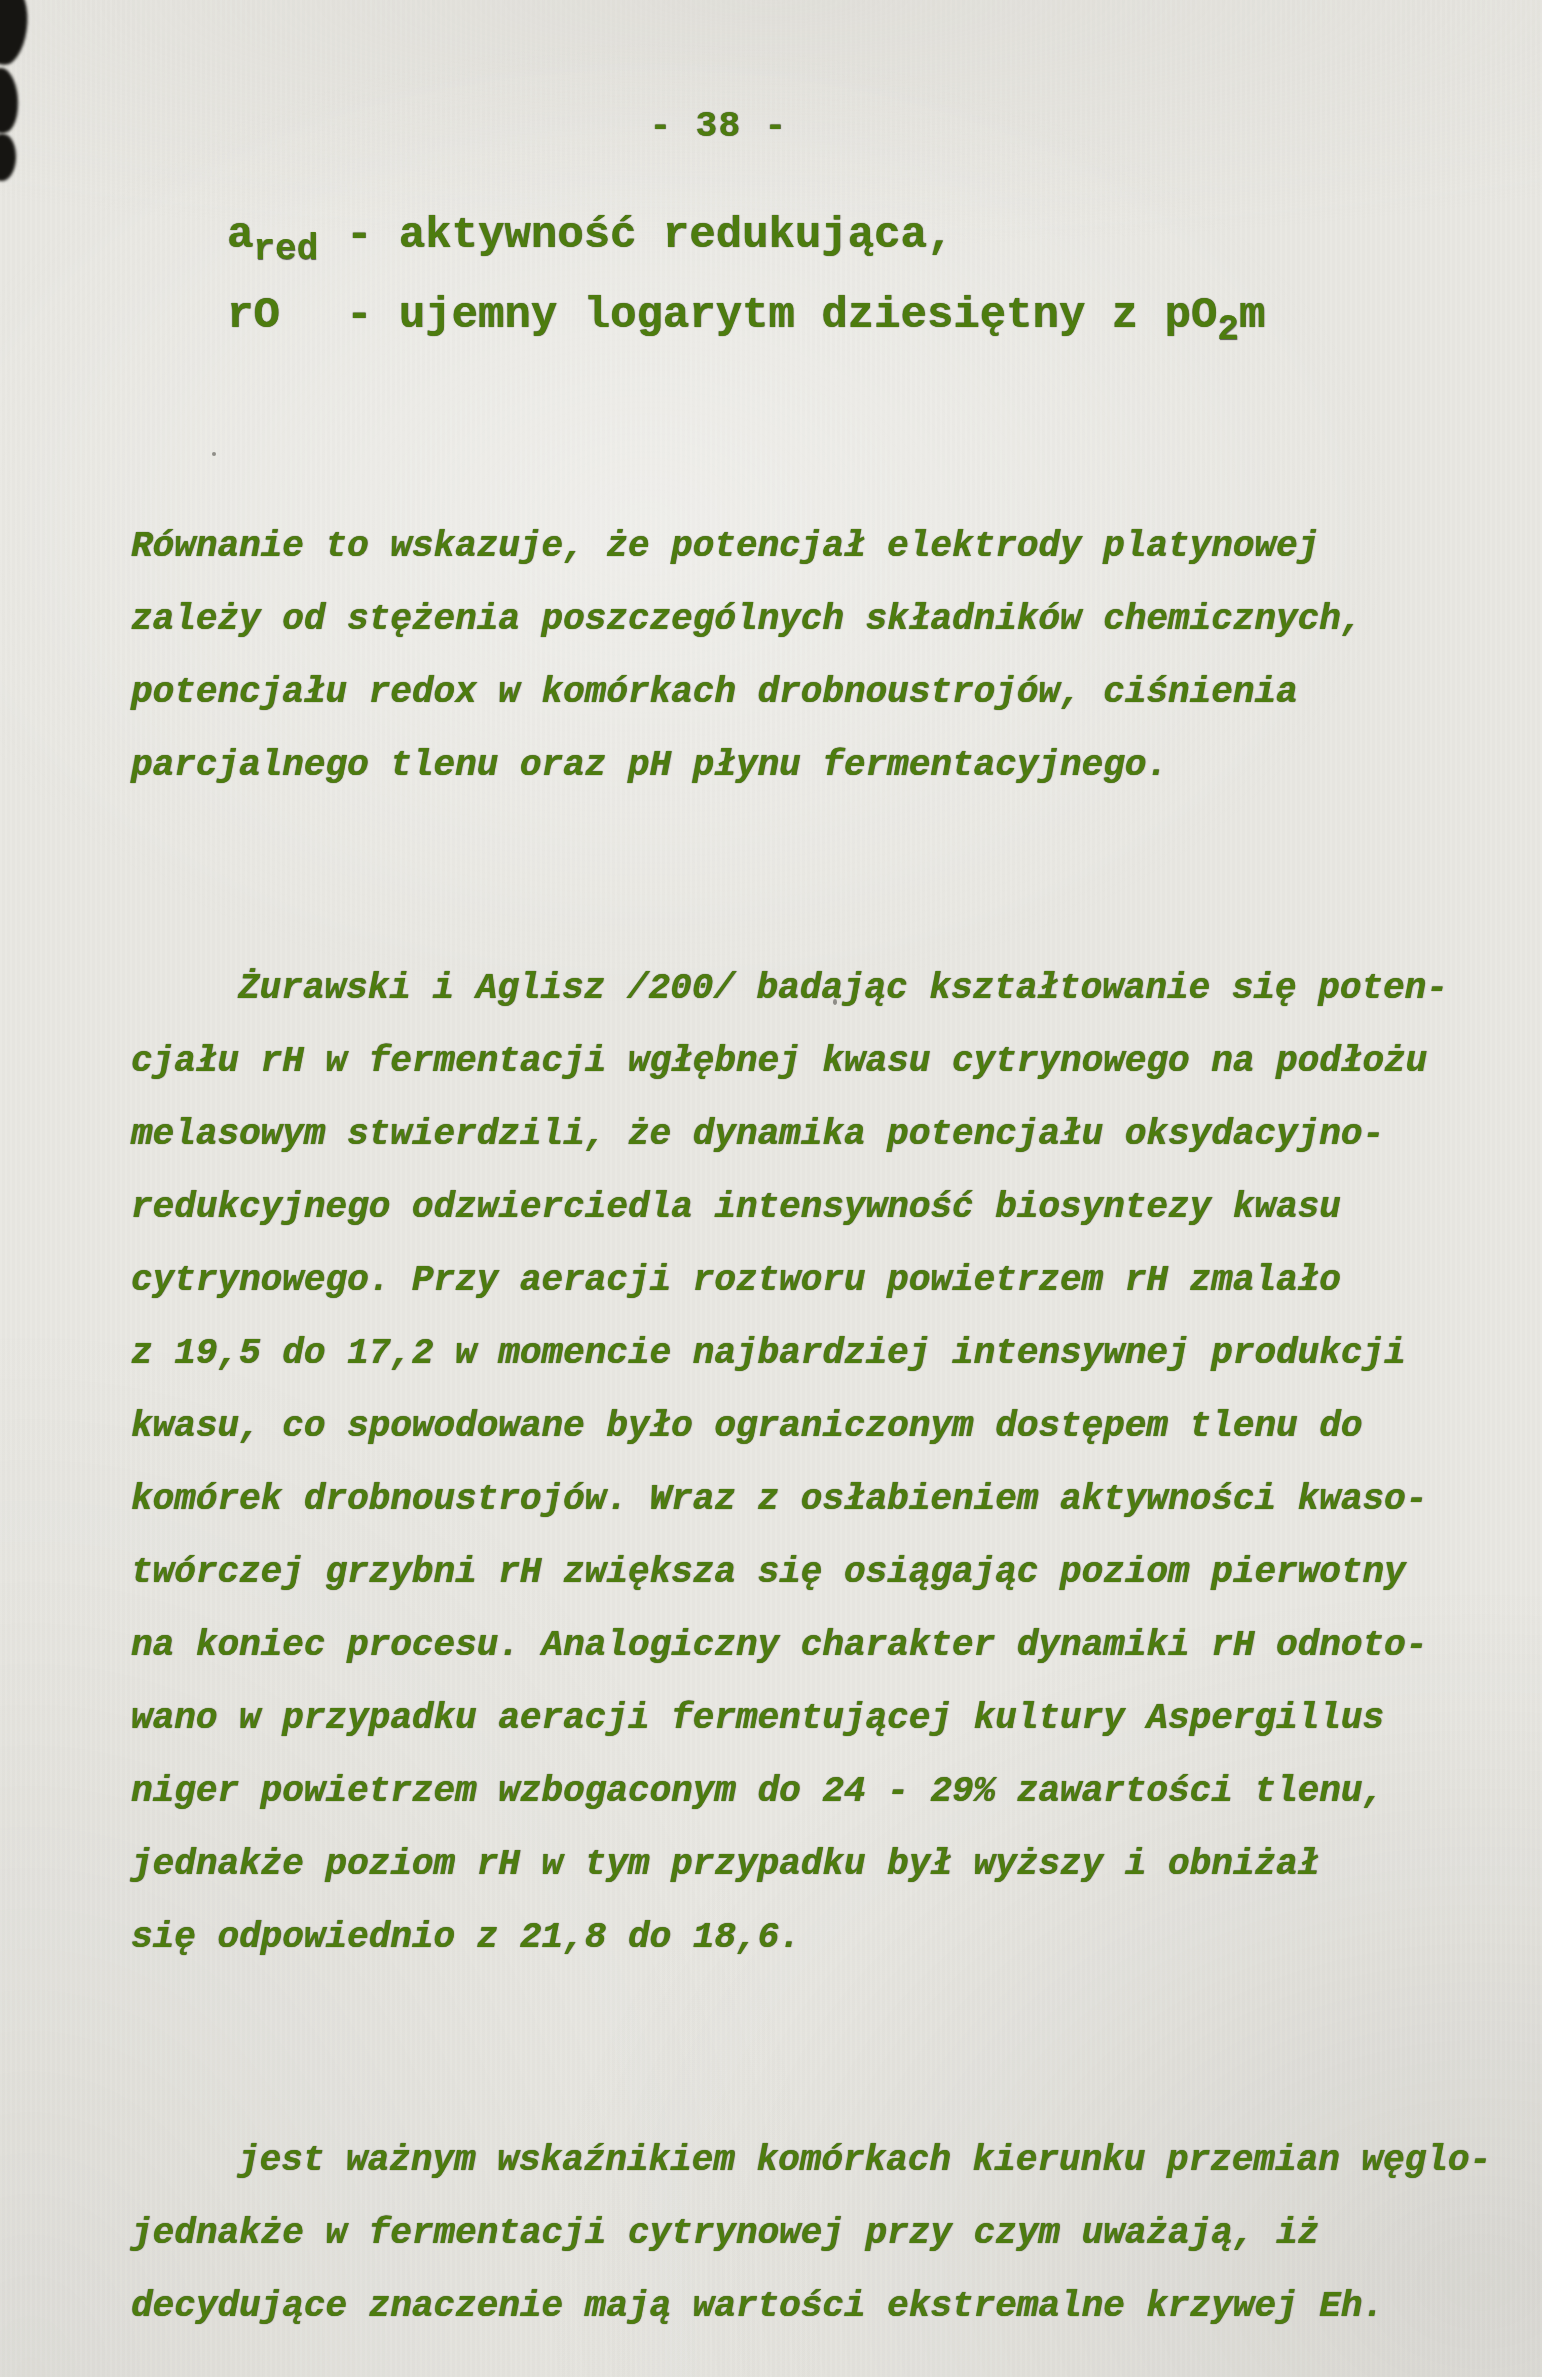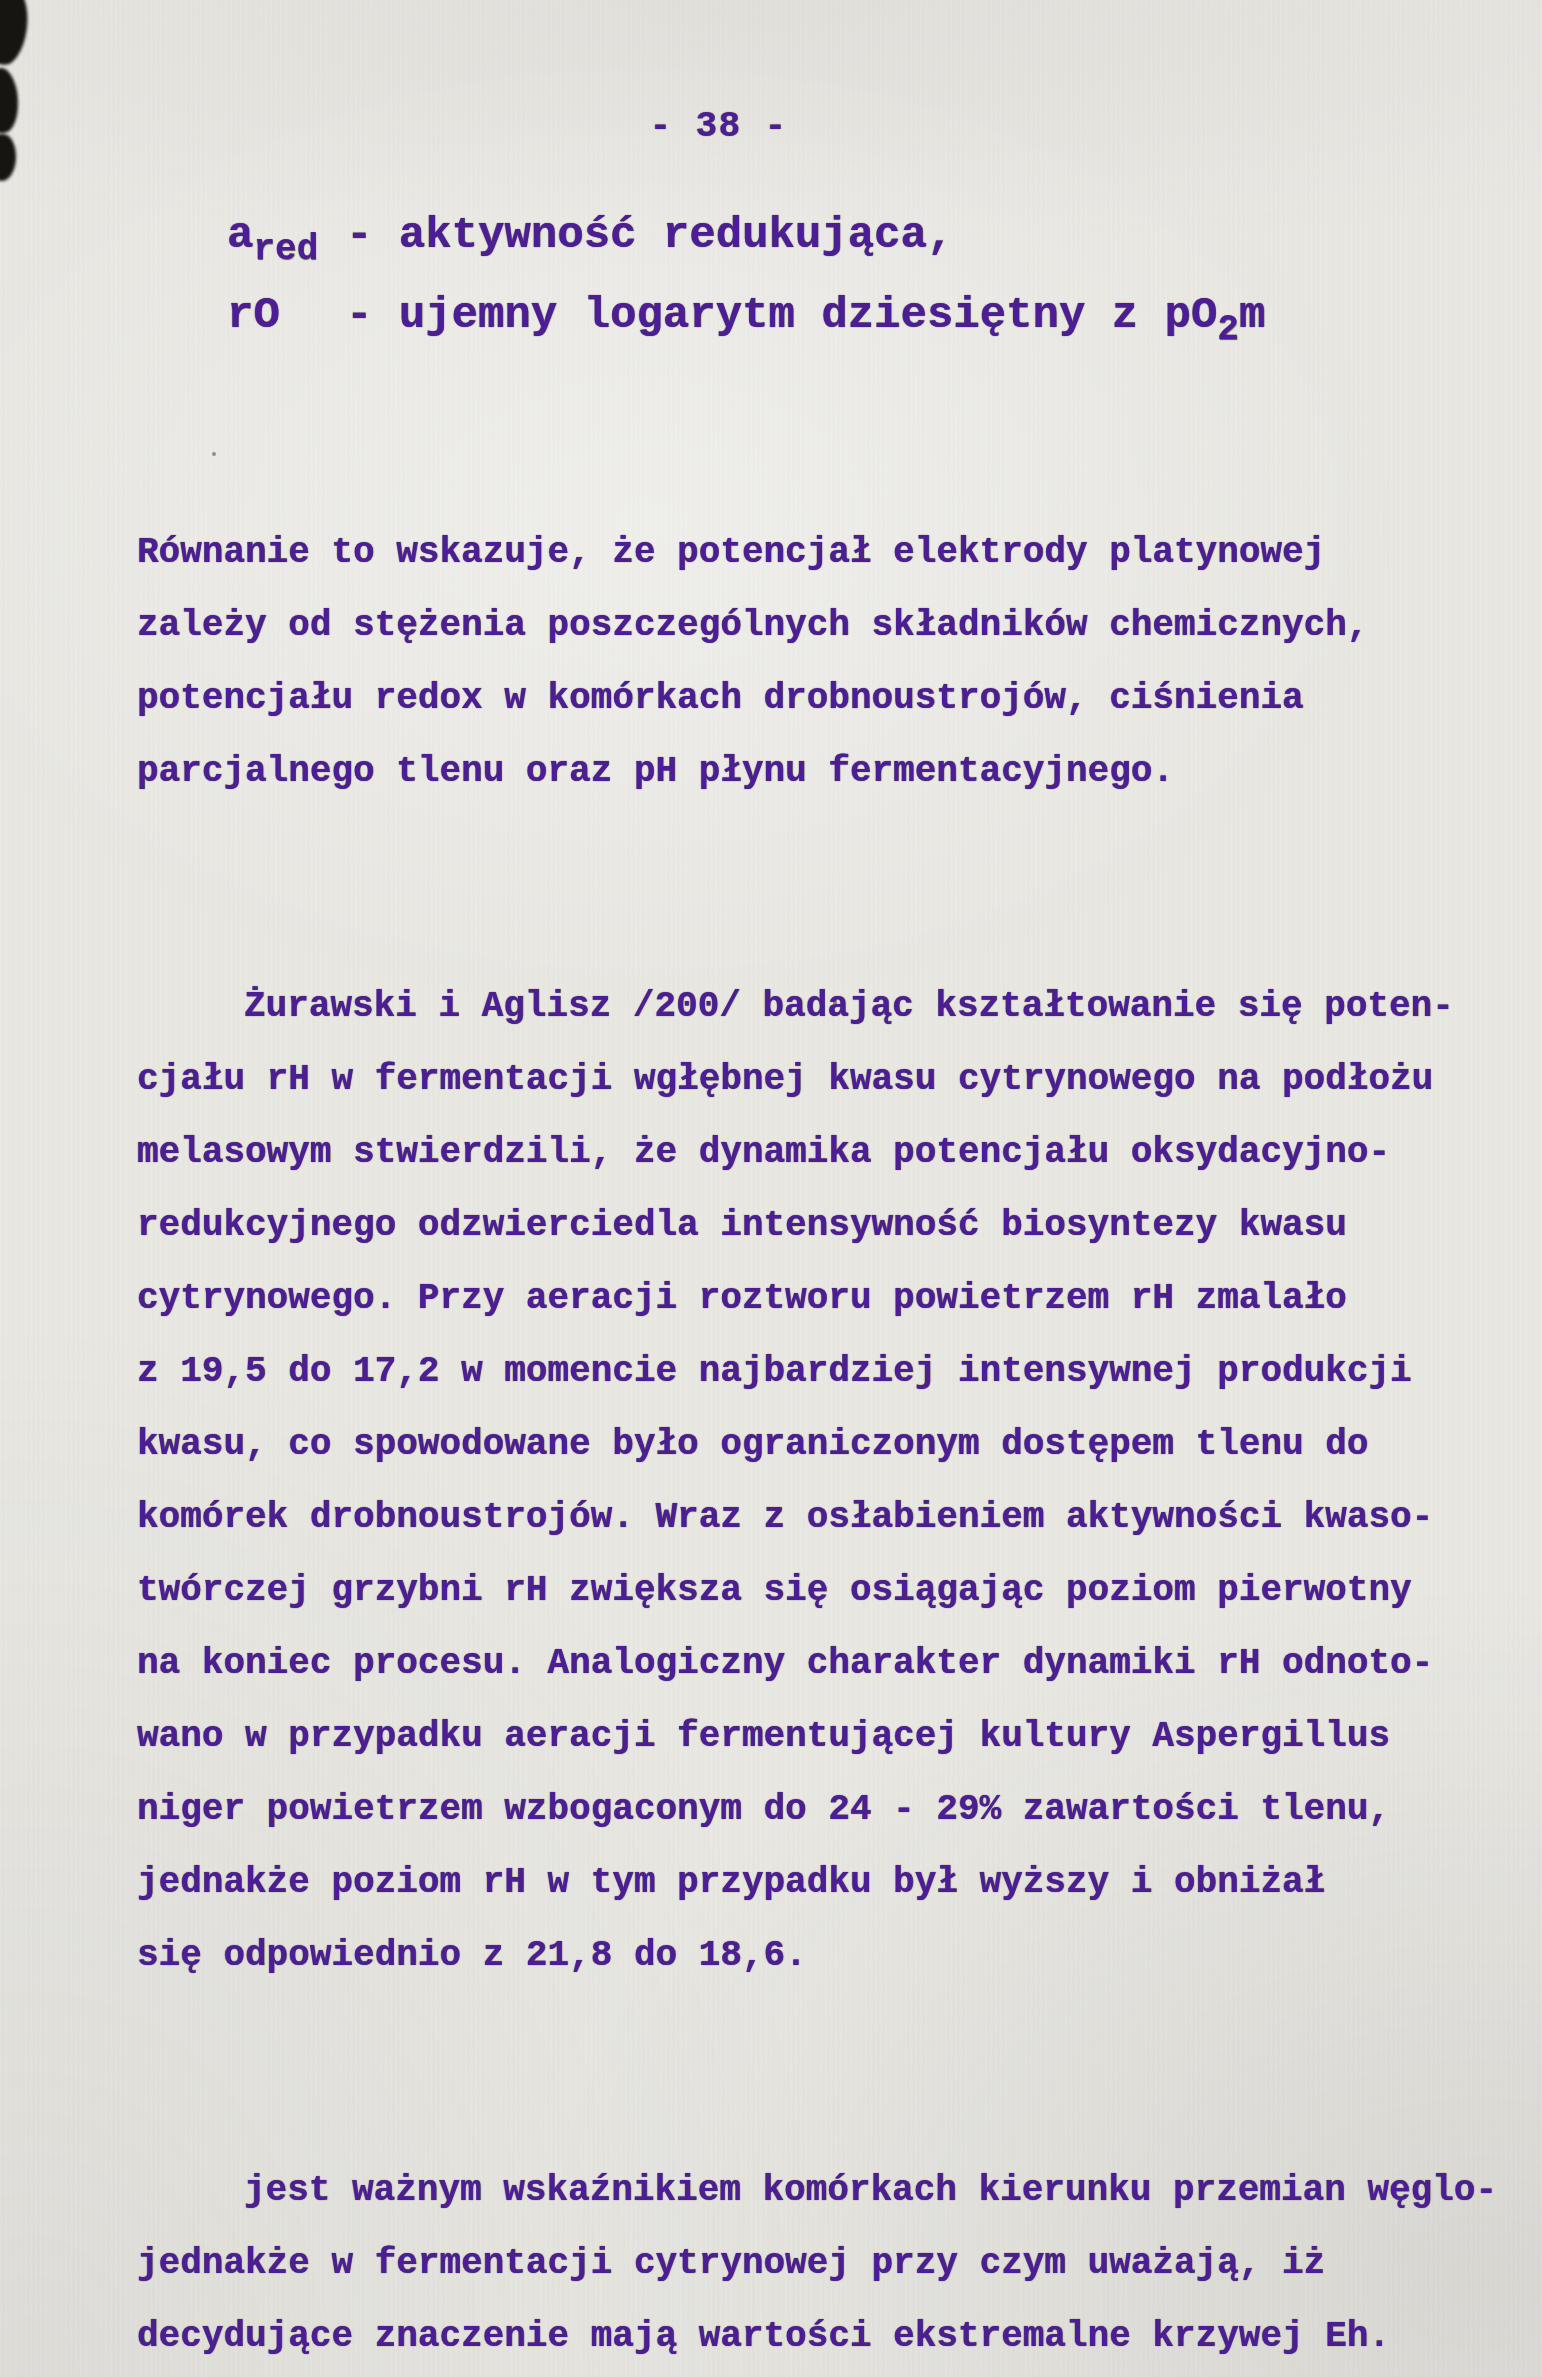--- a/index.html
+++ b/index.html
@@ -8,39 +8,39 @@
     background-color:#e8e7e2;
     background-image:
       radial-gradient(ellipse 1201px 777px at 42% 22%, rgba(255,255,255,0.30), rgba(255,255,255,0) 62%),
       radial-gradient(ellipse 1625px 1201px at 96% 96%, rgba(118,116,110,0.14), rgba(0,0,0,0) 58%),
       radial-gradient(ellipse 1342px 1766px at 2% 100%, rgba(128,126,120,0.10), rgba(0,0,0,0) 60%),
       radial-gradient(ellipse 1836px 353px at 50% 0%, rgba(210,208,202,0.35), rgba(0,0,0,0) 70%),
       repeating-linear-gradient(90deg, rgba(255,255,255,0.028) 0 2.1px, rgba(150,148,140,0.028) 2.1px 5px);
     font-family:"Liberation Mono","DejaVu Sans Mono",monospace;
   }
   .ink{
-    color:#4c1d95;
+    color:#4d7c0f;
     font-weight:700;
     text-shadow:0.4px 0.4px 1px rgba(66,64,58,0.85), -0.4px 0.1px 0.8px rgba(66,64,58,0.45);
     filter:blur(0.4px);
   }
   .page-number{
     position:absolute;top:106px;left:0;right:106px;
     text-align:center;font-size:36px;letter-spacing:1.4px;
   }
   .def-row{position:absolute;left:227px;font-size:44px;white-space:nowrap;}
   .def-row.row-0{top:210px;}
   .def-row.row-1{top:290px;}
   .def-term{display:inline-block;min-width:119px;}
   sub.tw-sub{font-size:0.82em;vertical-align:-0.34em;line-height:0;}
   .body-text{
     position:absolute;left:129px;top:362px;width:1384px;
     font-size:36px;line-height:73px;white-space:pre;
   }
-  .para{margin:8px;}
+  .para{margin:2px;font-style:italic;}
   .para.indent-first .tline:first-child{text-indent:107px;}
   .tline{height:73px;}
   
   .artifact{position:absolute;background:#161512;filter:blur(1.4px);}
   .artifact.a1{left:-10px;top:-12.7px;width:37px;height:78px;border-radius:40% 60% 55% 45%;transform:rotate(8deg);}
   .artifact.a2{left:-12.7px;top:68px;width:31px;height:65px;border-radius:50% 50% 60% 40%;transform:rotate(-6deg);}
   .artifact.a3{left:-11.3px;top:134px;width:27px;height:47px;border-radius:45% 55% 50% 50%;transform:rotate(4deg);}
   .speck{position:absolute;background:rgba(70,68,62,0.55);border-radius:50%;filter:blur(0.7px);}
   .speck.s1{left:212px;top:452px;width:4.2px;height:4.2px;}
   .speck.s2{left:833px;top:999px;width:3.5px;height:5.7px;}

